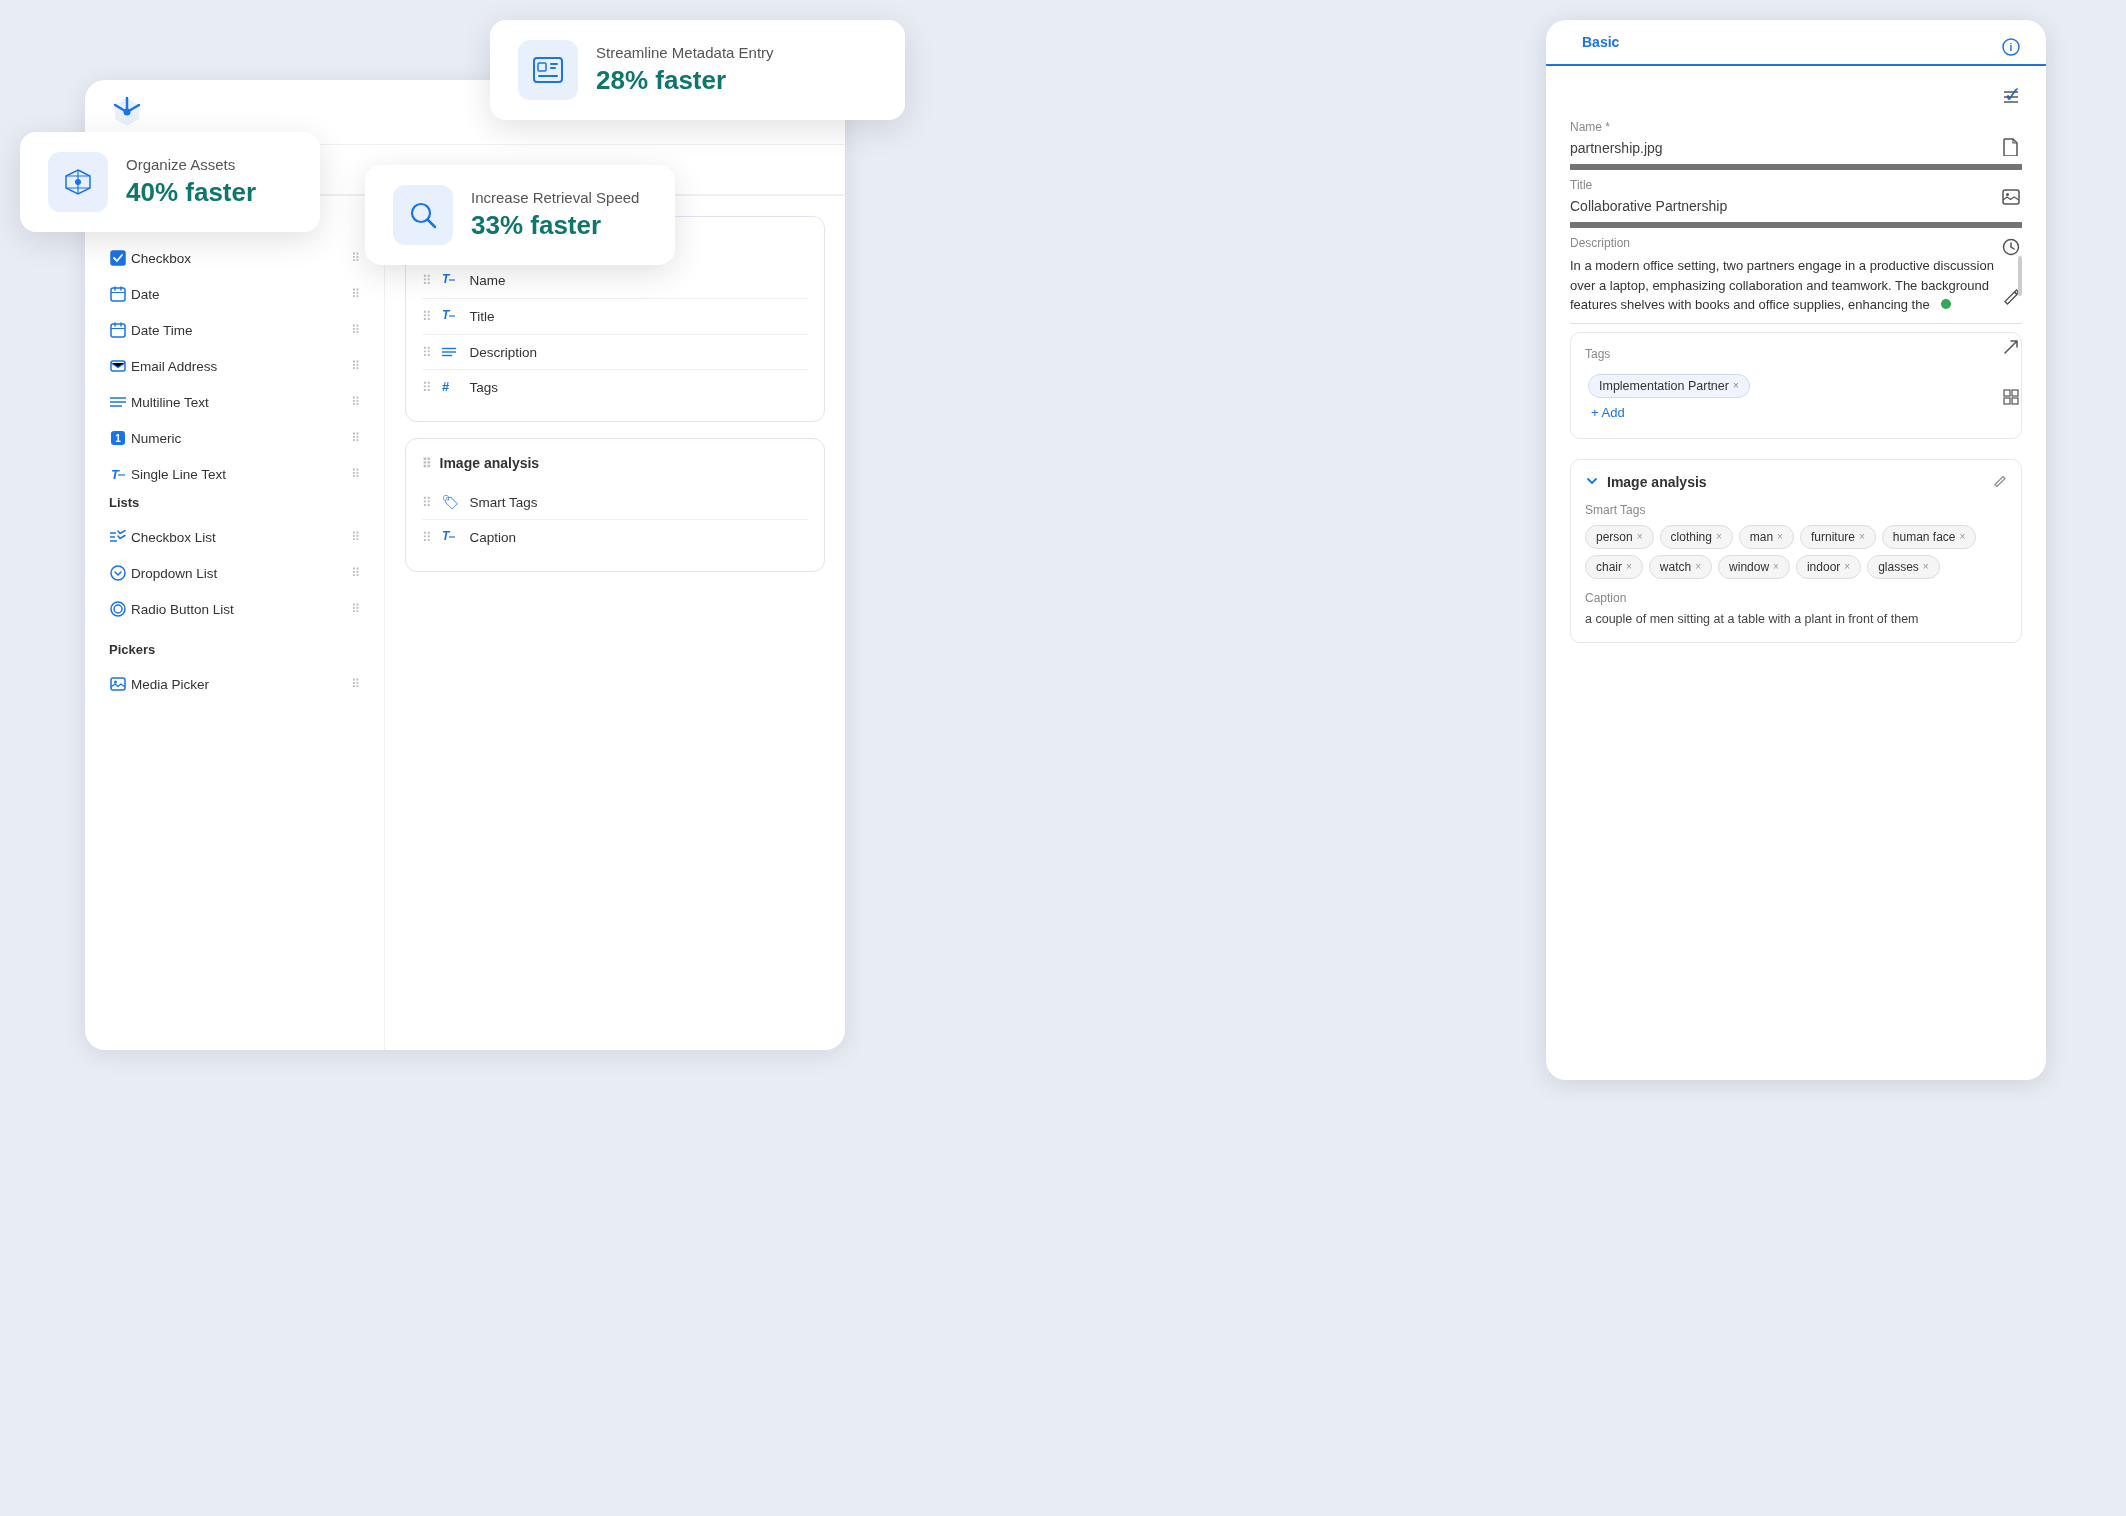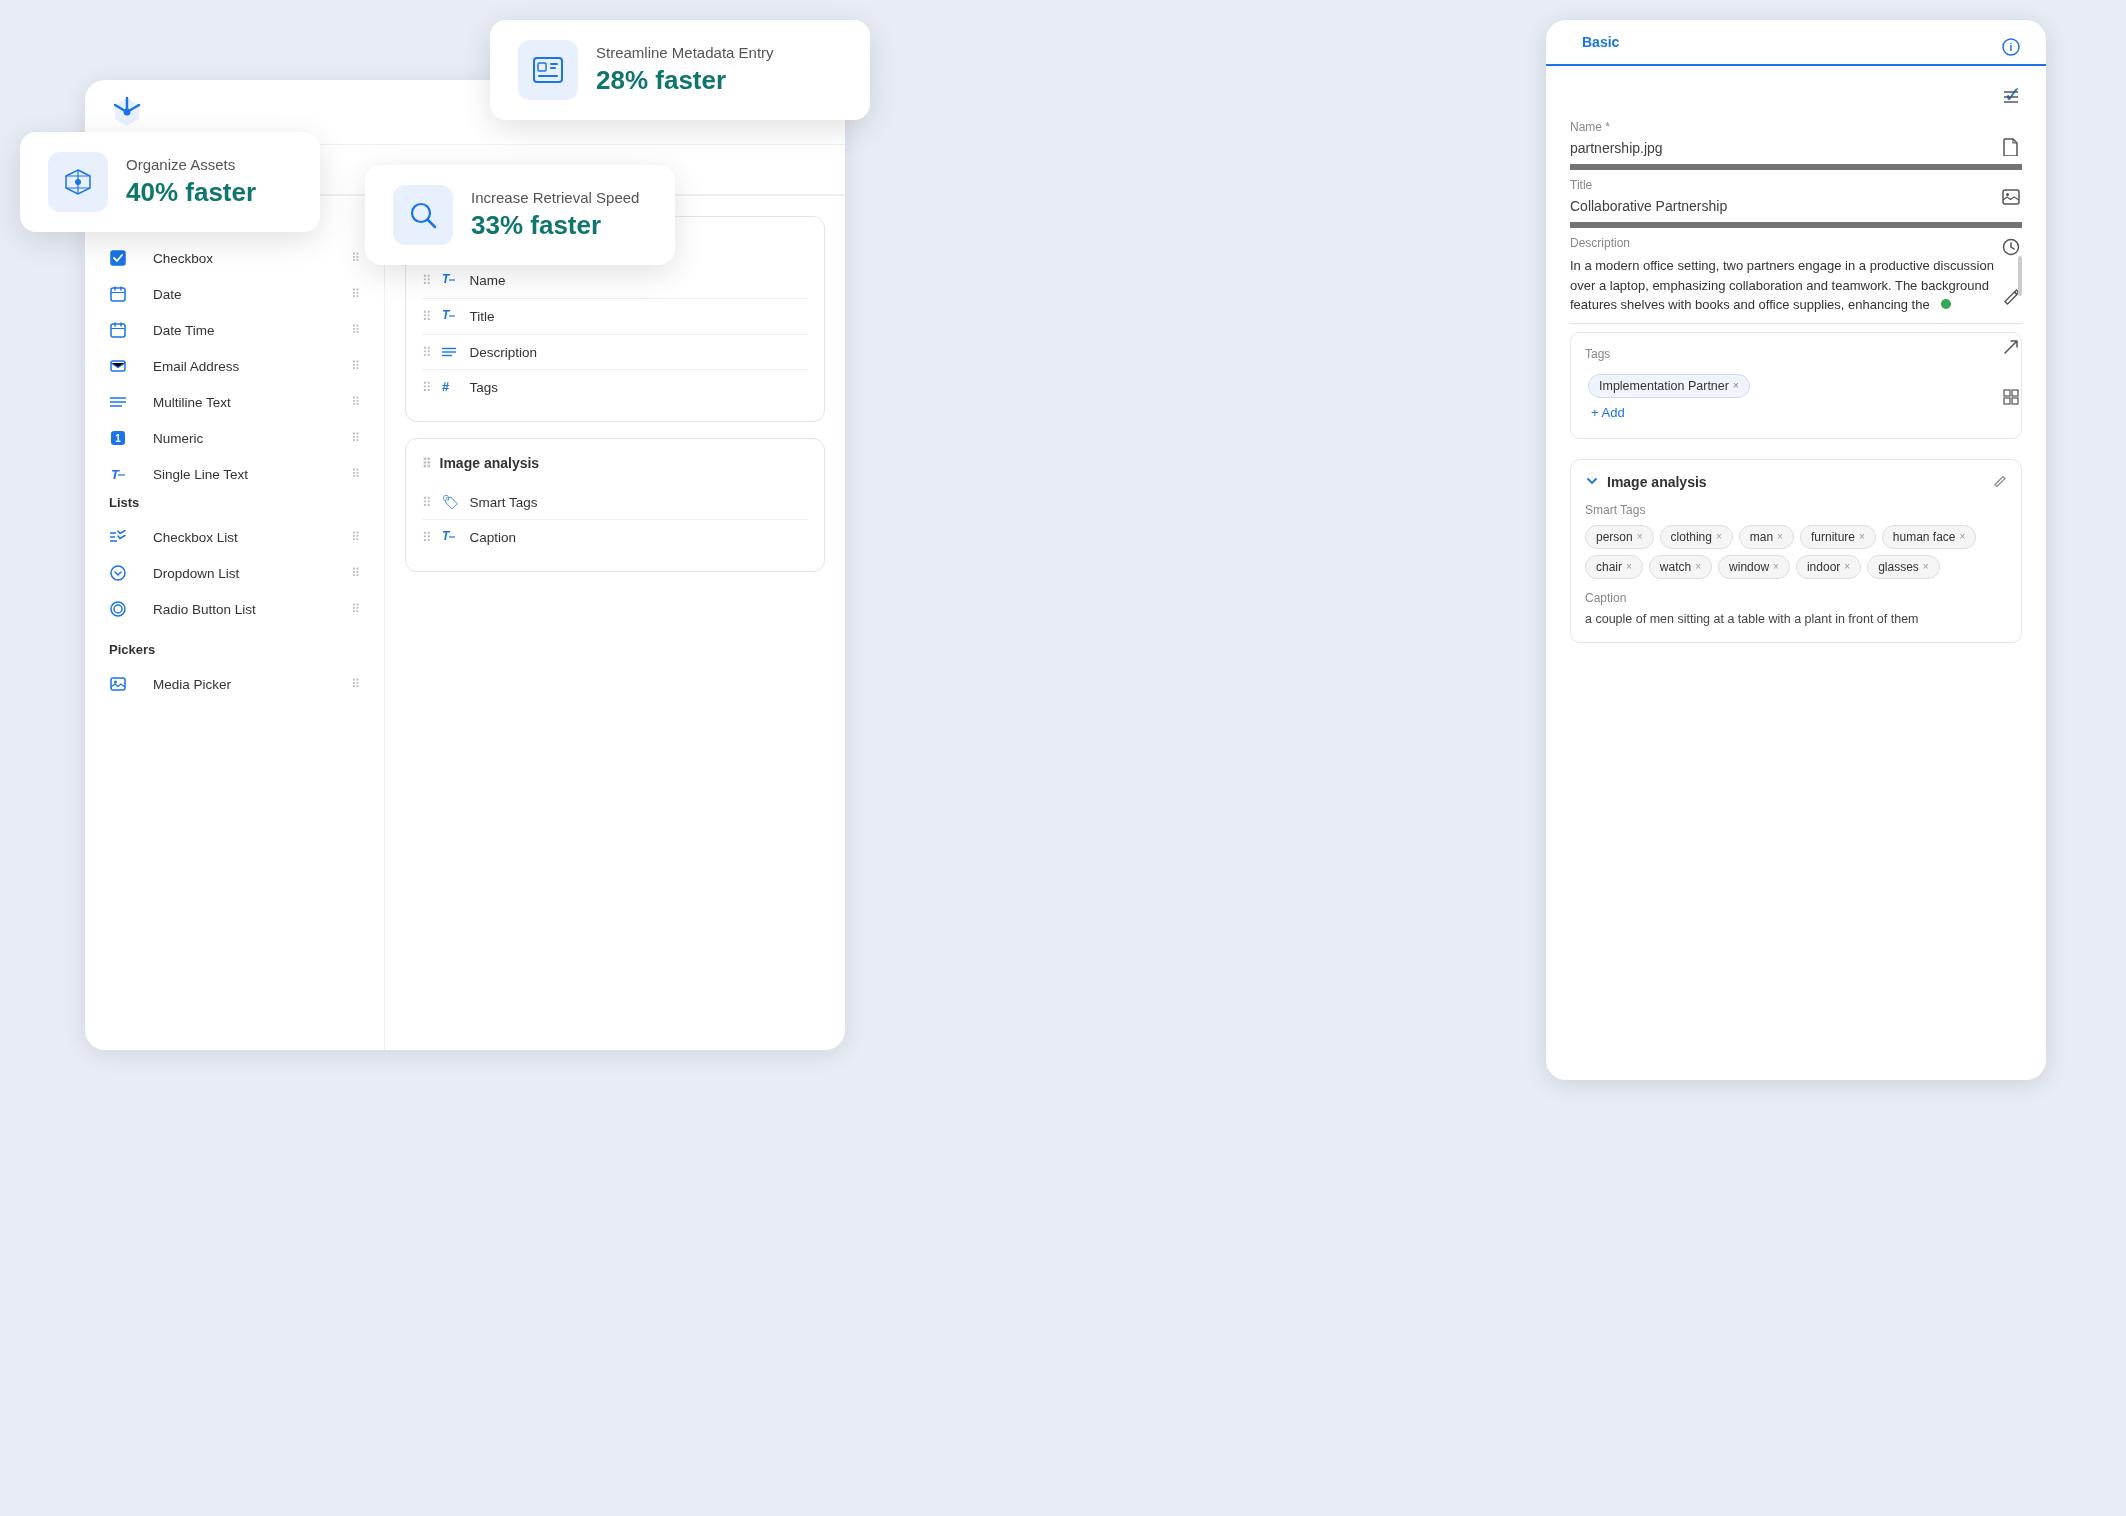--- a/index.html
+++ b/index.html
@@ -55,21 +55,21 @@
     .tooltip-card .text-part .value {
       font-size: 26px;
       font-weight: 700;
       color: #0f766e;
     }
 
     
     .tooltip-top {
       top: 20px;
       left: 490px;
-      width: 380px;
+      width: 415px;
     }
 
     
     .tooltip-left {
       top: 132px;
       left: 20px;
       width: 300px;
     }
 
     
@@ -169,21 +169,21 @@
       justify-content: space-between;
       padding: 8px 8px;
       border-radius: 6px;
       cursor: pointer;
       margin-bottom: 2px;
     }
 
     .sidebar-item-left {
       display: flex;
       align-items: center;
-      gap: 26px;
+      gap: 4px;
       font-size: 13.5px;
       color: #333;
     }
 
     .sidebar-item-icon {
       width: 18px;
       height: 18px;
       display: flex;
       align-items: center;
       justify-content: center;

